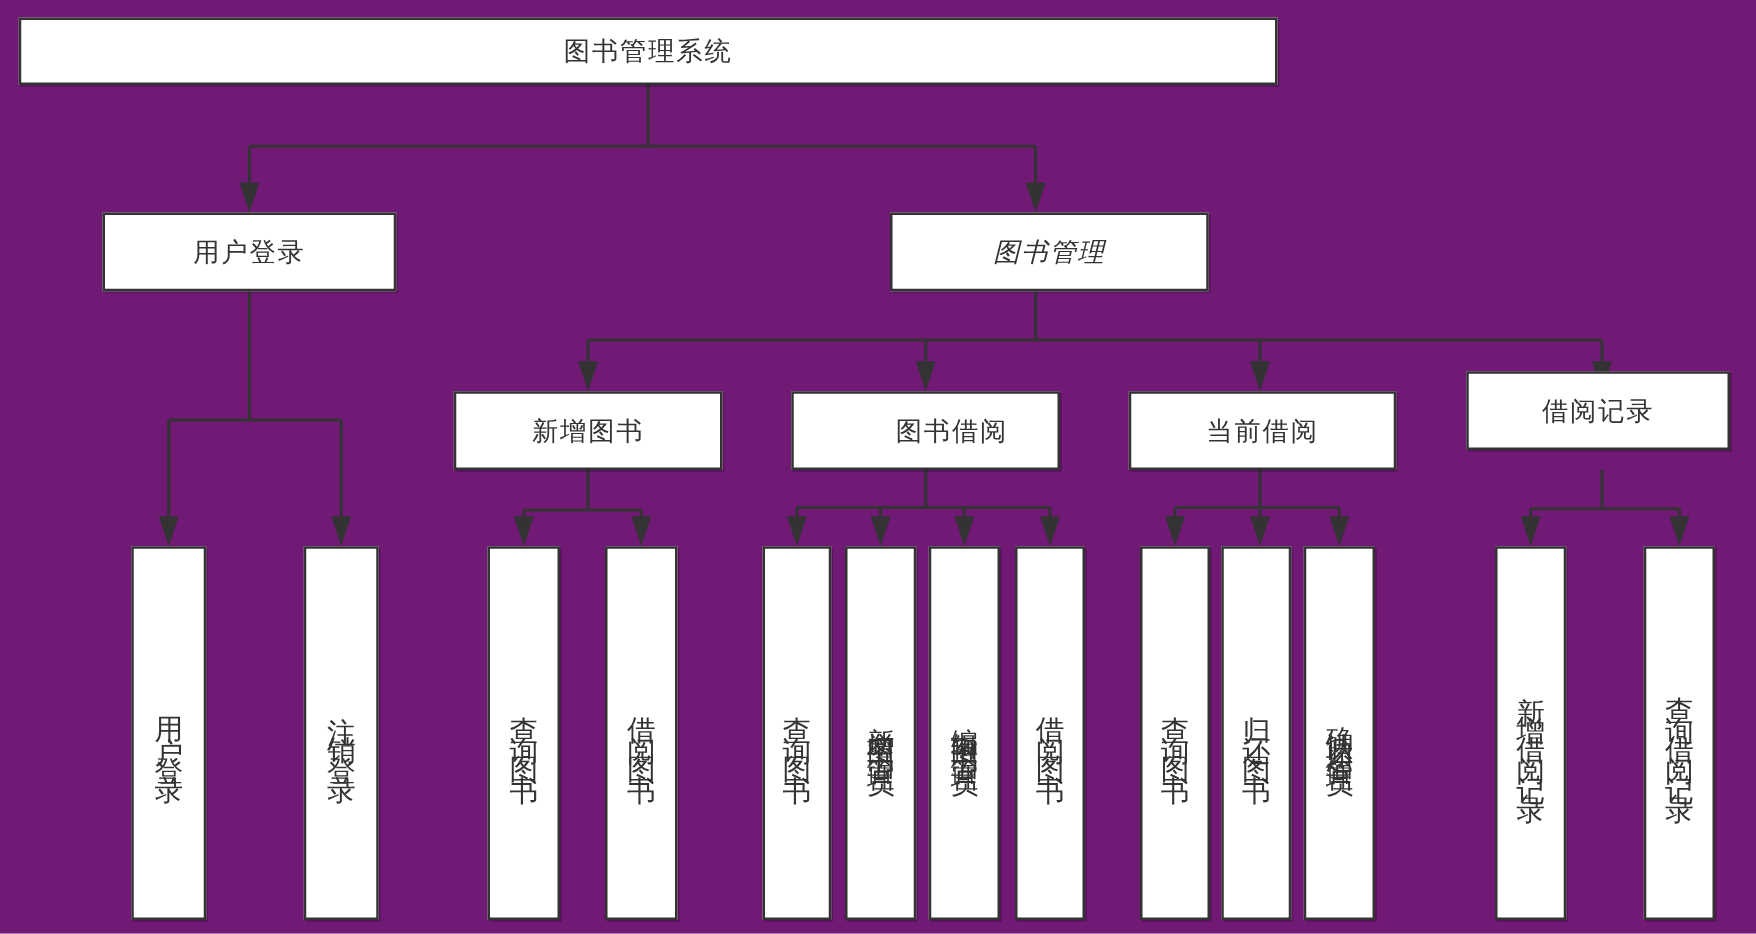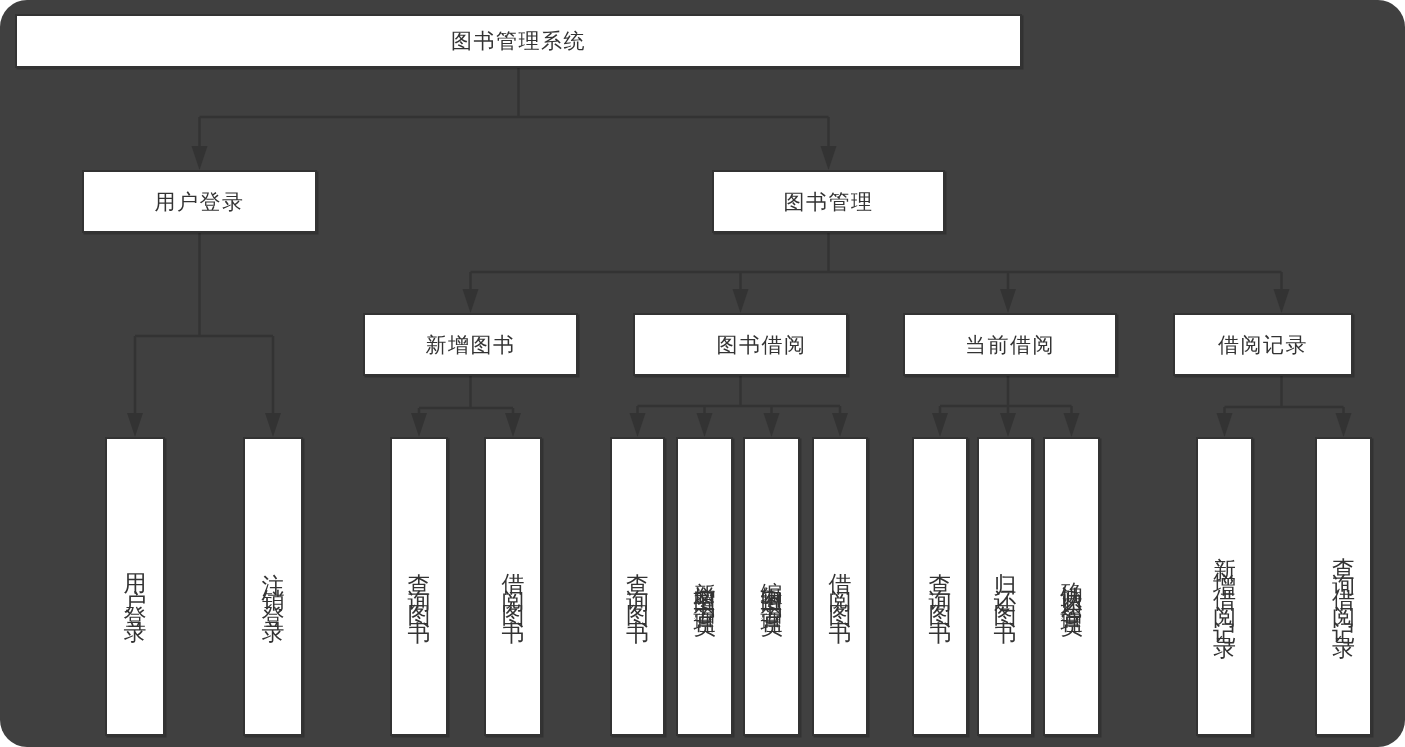--- a/index.html
+++ b/index.html
@@ -1,23 +1,22 @@
 <!DOCTYPE html>
 <html><head>
 <meta charset="utf-8">
 <style>
   html, body { margin: 0; padding: 0; background: #ffffff; }
   #stage {
     position: relative;
     width: 1405px;
     height: 747px;
-    background: #404040;
+    background: #701a75;
     font-family: "Liberation Sans", "DejaVu Sans", sans-serif;
     overflow: hidden;
-    border-radius: 27px;
   }
   #connectors {
     position: absolute;
     left: 0; top: 0;
     width: 1405px; height: 747px;
     pointer-events: none;
   }
   .box {
     position: absolute;
     box-sizing: border-box;
@@ -110,34 +109,34 @@
     </g>
   </svg>
 
   <div class="box h" style="left:15px; top:14px; width:1007px; height:54px;">
     <span class="label">图书管理系统</span>
   </div>
 
   <div class="box h" style="left:82px; top:170px; width:235px; height:63px;">
     <span class="label">用户登录</span>
   </div>
-  <div class="box h" style="left:712px; top:170px; width:233px; height:63px;">
+  <div class="box h" style="left:712px; top:170px; width:255px; height:63px;font-style:italic;">
     <span class="label">图书管理</span>
   </div>
 
   <div class="box h" style="left:363px; top:313px; width:215px; height:63px;">
     <span class="label">新增图书</span>
   </div>
   <div class="box h" style="left:633px; top:313px; width:215px; height:63px;padding-left:42px;">
     <span class="label">图书借阅</span>
   </div>
   <div class="box h" style="left:903px; top:313px; width:214px; height:63px;">
     <span class="label">当前借阅</span>
   </div>
-  <div class="box h" style="left:1173px; top:313px; width:180px; height:63px;">
+  <div class="box h" style="left:1173px; top:297px; width:211px; height:63px;">
     <span class="label">借阅记录</span>
   </div>
 
   <div class="box v" style="left:105px; top:437px; width:60px; height:299px;">
     <span class="label">用户登录</span>
   </div>
   <div class="box v" style="left:243px; top:437px; width:60px; height:299px;">
     <span class="label">注销登录</span>
   </div>
 

